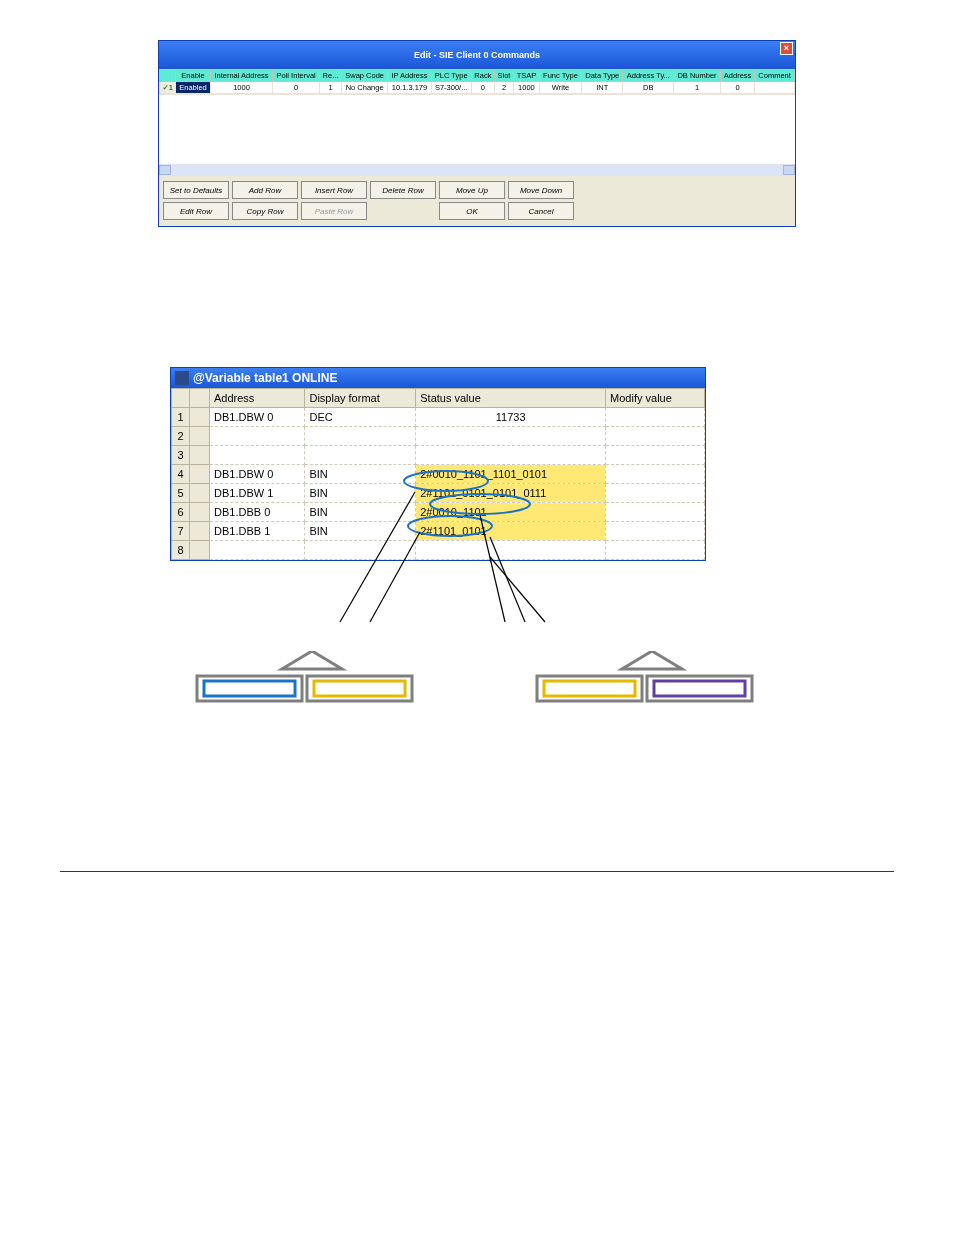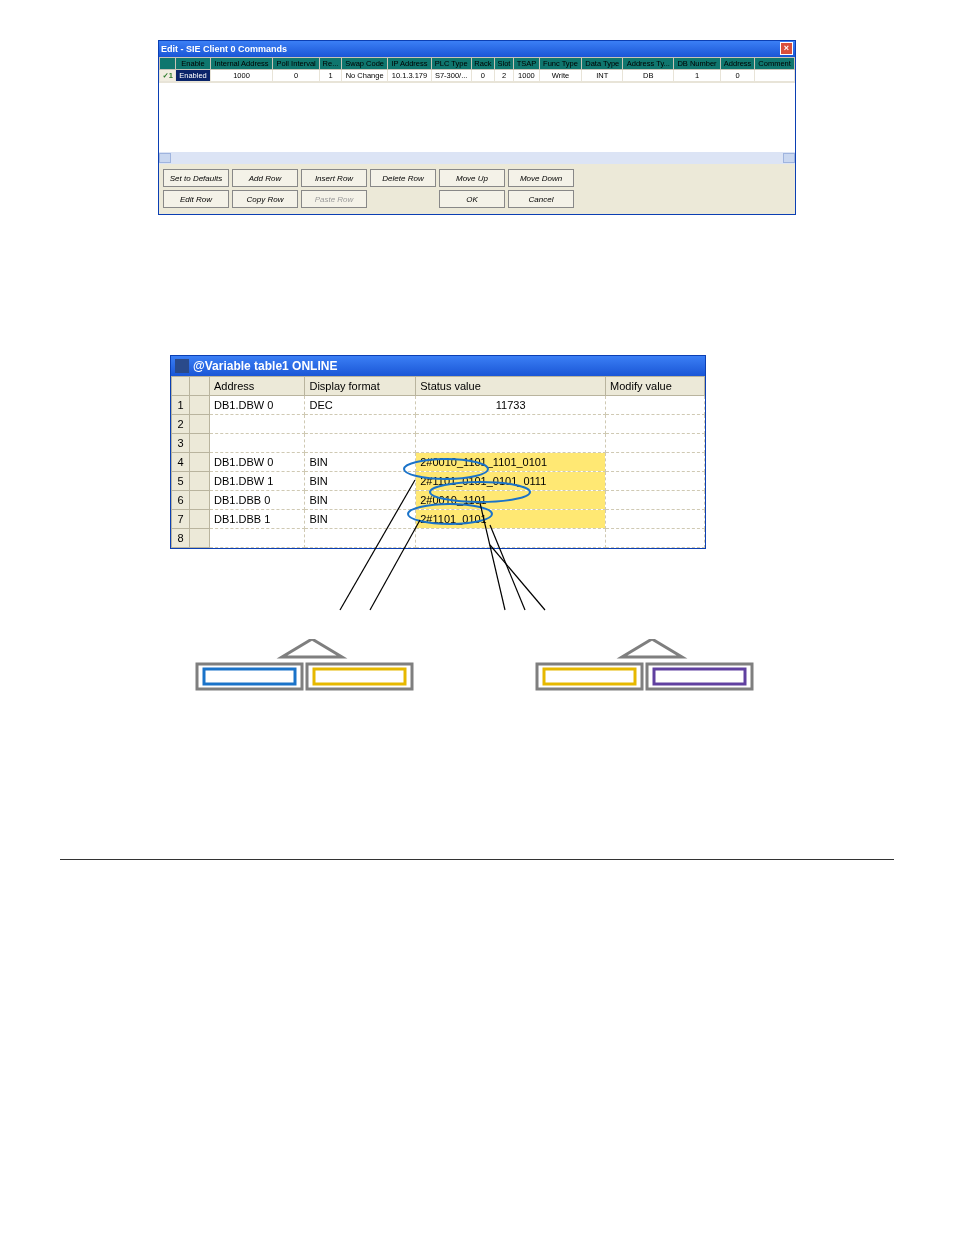--- a/index.html
+++ b/index.html
@@ -4,25 +4,25 @@
 <style>
   * { box-sizing: border-box; margin: 0; padding: 0; }
   body { font-family: Arial, sans-serif; background: #fff; width: 954px; margin: 0 auto; font-size: 12px; color: #000; }
   .page { padding: 40px 60px 30px 60px; }
   .header { display: flex; justify-content: space-between; border-bottom: 1px solid #333; padding-bottom: 6px; margin-bottom: 40px; }
   .header-left, .header-right { font-size: 15px; line-height: 1.35; }
   .header-right { text-align: right; }
 
   
   .win1 { width: 638px; margin: 0 auto 140px auto; border: 1px solid #0b3fb3; font-size: 8px; font-family: Tahoma, Arial, sans-serif; }
-  .win1-title { background: linear-gradient(#3b7ff5,#1a56d6); color: #fff; height: 16px; display: flex; align-items: center; padding: 0 2px; font-size: 9px; font-weight: bold; position: relative; }
+  .win1-title { background: linear-gradient(#3b7ff5,#1a56d6); color: #fff; height: 28px; display: flex; align-items: center; padding: 0 2px; font-size: 9px; font-weight: bold; position: relative; justify-content: center; }
   .win1-title .closex { position: absolute; right: 2px; top: 1px; width: 13px; height: 13px; background: #d94f3c; border: 1px solid #fff; color:#fff; font-size:9px; line-height:11px; text-align:center; }
   .win1-grid { background: #fff; }
   .win1-grid table { width: 100%; border-collapse: collapse; }
-  .win1-grid th { background: #0f766e; border: 1px solid #c8c3b6; font-weight: normal; font-size: 7.5px; padding: 1px 2px; white-space: nowrap; }
+  .win1-grid th { background: #5eead4; border: 1px solid #c8c3b6; font-weight: normal; font-size: 7.5px; padding: 1px 2px; white-space: nowrap; }
   .win1-grid td { border: 1px solid #e8e4d8; font-size: 7.5px; padding: 1px 2px; white-space: nowrap; text-align: center; }
   .win1-grid .rownum { background: #f1ede1; color: #2a7a2a; font-weight: bold; }
   .win1-grid .enabled-cell { background: #0a246a; color: #fff; }
   .win1-body-fill { height: 70px; background: #fff; border-top:1px solid #e8e4d8; }
   .win1-scroll { height: 12px; background: #dce4f5; display: flex; align-items: center; position: relative; }
   .win1-scroll .sbtn { width: 12px; height: 10px; background: #c9d7f0; border:1px solid #9fb4de; }
   .win1-scroll .sbtn.right { margin-left: auto; }
   .win1-status { background: #ece9d8; padding: 4px 6px; font-size: 8px; }
   .win1-btns { background: #ece9d8; padding: 5px 4px 6px 4px; display: grid; grid-template-columns: repeat(6, 66px); gap: 3px 3px; }
   .win1-btns button { font-size: 8px; background: #f4f2e8; border: 1px solid #888; height: 18px; cursor: pointer; font-style: italic; }

